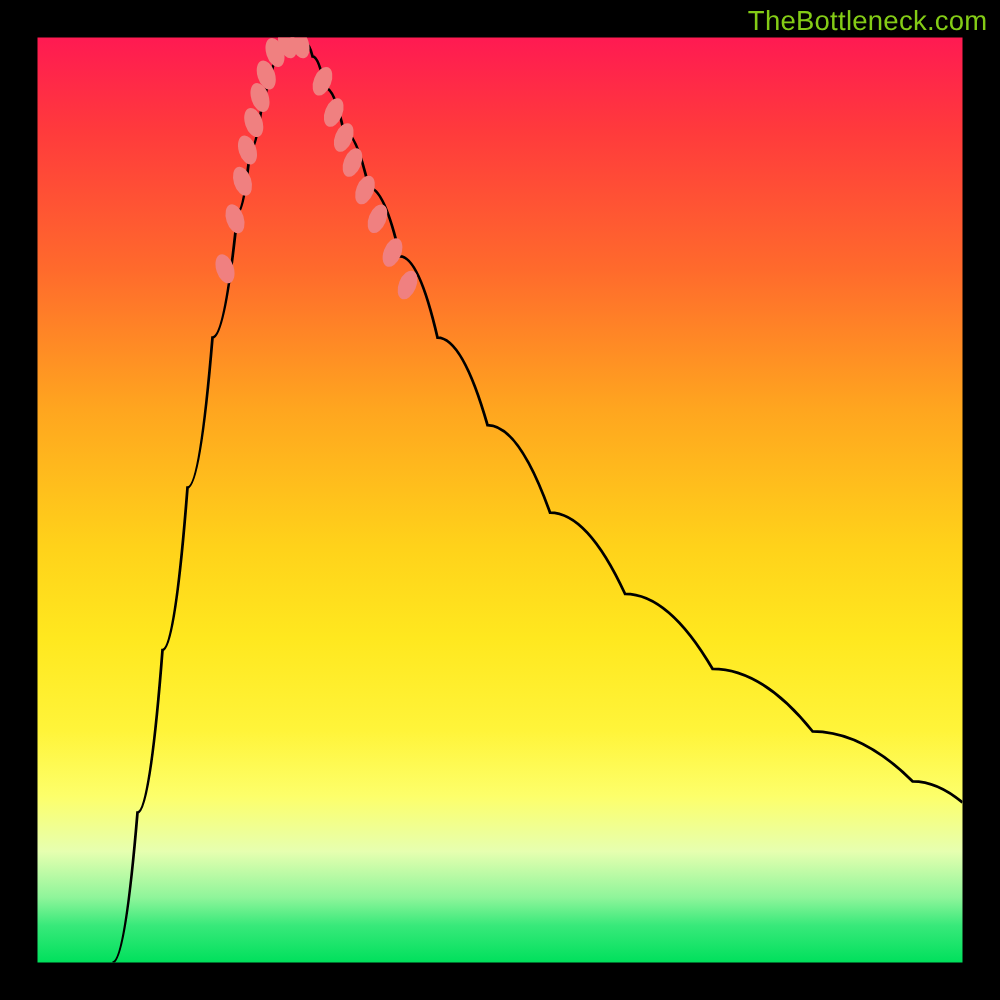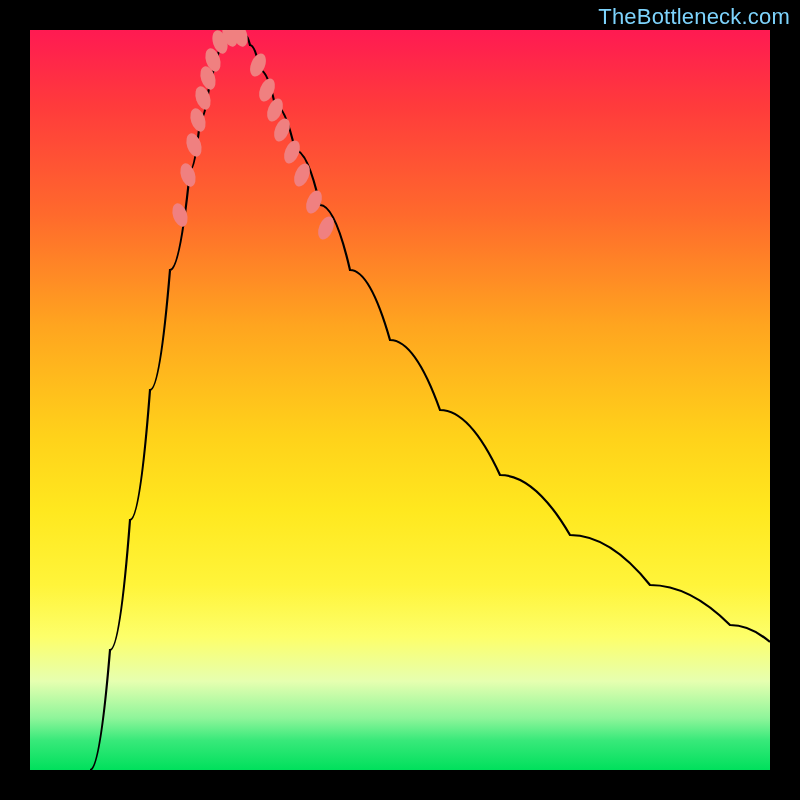--- a/index.html
+++ b/index.html
@@ -35,21 +35,21 @@
       #e6ffb0 88%,
       #8ef59a 93%,
       #38e97a 96%,
       #00e05c 100%
     );
   }
   .watermark {
     position: absolute;
     top: 4px;
     right: 10px;
-    color: #7dd3fc;
+    color: #84cc16;
     font-size: 22px;
     font-weight: 500;
     letter-spacing: 0.2px;
     z-index: 5;
   }
   svg {
     position: absolute;
     left: 0;
     top: 0;
   }

